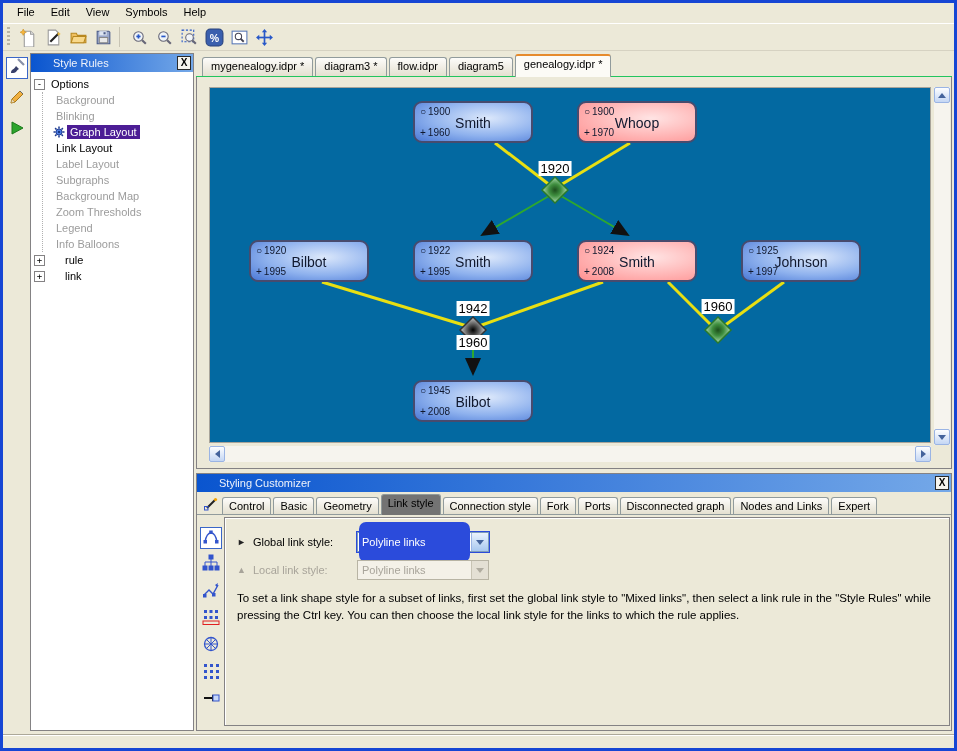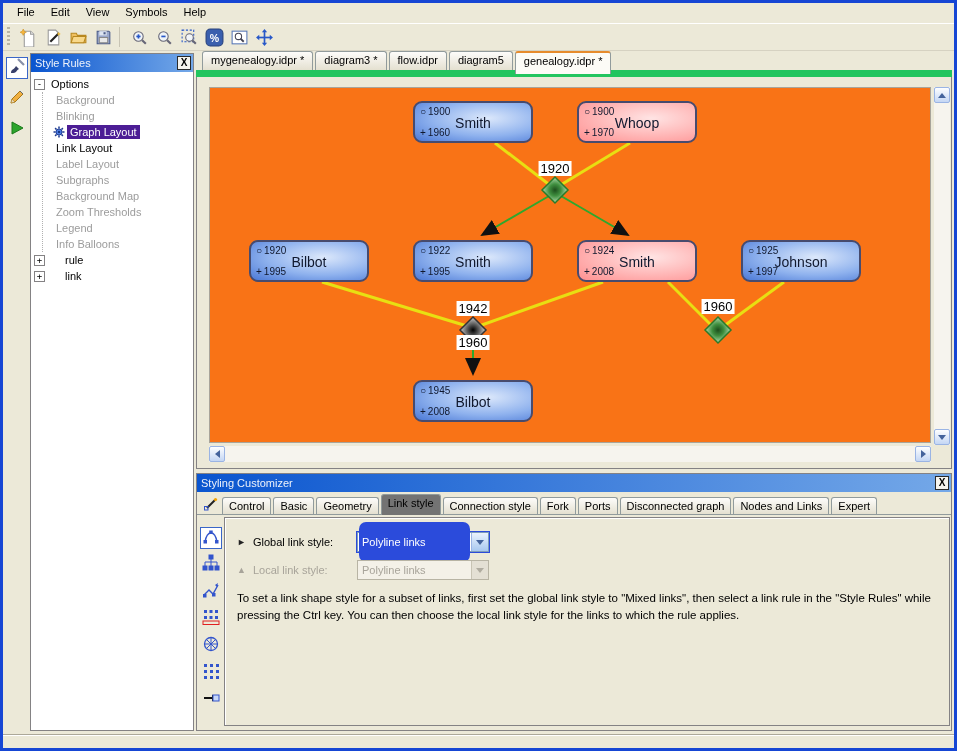--- a/index.html
+++ b/index.html
@@ -26,40 +26,40 @@
   .tbtn { width:25px; height:25px; display:flex; align-items:center; justify-content:center; }
   .tbtn svg { display:block; }
   .tsep { width:5px; height:20px; border-left:1px solid #c8c4b4; margin:0 3px; }
   
   .main { flex:1; display:flex; min-height:0; }
   .vtoolbar { width:27px; display:flex; flex-direction:column; align-items:center; padding-top:6px; gap:9px; }
   .vbtn { width:22px; height:22px; display:flex; align-items:center; justify-content:center; }
   .vbtn.selected { background:#fff; border:1px solid #3a66c8; }
   
   .stylerules { width:164px; margin:2px 2px 3px 0; border:1px solid #848284; background:#fff; display:flex; flex-direction:column; }
-  .panel-title { height:18px; flex:0 0 18px; background:linear-gradient(to right,#0a55cf,#74a8e8); color:#eef2fa; font-size:11px; display:flex; align-items:center; padding:0 2px 0 4px;gap:36px; }
+  .panel-title { height:18px; flex:0 0 18px; background:linear-gradient(to right,#0a55cf,#74a8e8); color:#eef2fa; font-size:11px; display:flex; align-items:center; padding:0 2px 0 22px;gap:36px; }
   .panel-title .ttext { flex:1; }
   .close-btn { width:14px; height:14px; background:#f6f4ee; border:1px solid #2a2a2a; color:#000; font-size:10px; line-height:11px; font-weight:bold; text-align:center; }
   .tree { flex:1; background:#fff; font-size:11px; padding:4px 1px 0 3px; overflow:hidden; }
   .trow { height:16px; display:flex; align-items:center; white-space:nowrap; }
   .toggle { width:11px; height:11px; flex:0 0 11px; border:1px solid #848284; background:#fff; font-size:9px; line-height:9px; text-align:center; font-family:"DejaVu Sans Mono",monospace; margin-right:3px; }
   .children { margin-left:8px; border-left:1px dotted #b0b0b0; padding-left:10px; }
   .tlabel { padding:1px 3px; }
   .tlabel.disabled { color:#9c9c9c; }
   .tlabel.selected { background:#4c1d95; color:#fff; }
   .gear { margin-right:2px; display:flex; }
   .indent { width:14px; flex:0 0 14px; }
   
   .rightcol { flex:1; display:flex; flex-direction:column; min-width:0; padding:0 2px 0 0; }
-  .doctabs { height:26px; flex:0 0 26px; display:flex; padding-left:6px; border-bottom:7px solid #22c55e; }
+  .doctabs { height:26px; flex:0 0 26px; display:flex; align-items:flex-end; padding-left:6px; border-bottom:1px solid #22c55e; }
   .dtab { font-size:11px; padding:2px 8px 3px 8px; margin-right:2px; border:1px solid #919b9c; border-bottom:none; border-radius:3px 3px 0 0; background:linear-gradient(#fdfcfa,#e4e0d0); height:19px; white-space:nowrap; }
   .dtab.active { background:#fcfbf6; border-top:2px solid #e68b2c; height:23px; margin-bottom:-1px; }
   
   .diagram-panel { height:392px; flex:0 0 392px; position:relative; background:#ece9d8; border:1px solid #848284; border-top:none; }
-  .canvas { position:absolute; left:12px; top:10px; width:722px; height:356px; background:#f97316; border:1px solid #a8a49a; }
+  .canvas { position:absolute; left:12px; top:10px; width:722px; height:356px; background:#0369a1; border:1px solid #a8a49a; }
   .canvas svg.links { position:absolute; inset:0; }
   .person { position:absolute; width:120px; height:42px; border:2px solid #474b6e; border-radius:9px; color:#10182e; font-size:10px; }
   .person.blue { background:radial-gradient(ellipse at 62% 40%, #dce8fb 0%, #8fb2ee 55%, #4a78d6 100%); }
   .person.pink { background:radial-gradient(ellipse at 62% 40%, #ffe4e4 0%, #ffb6b6 55%, #ff9090 100%); }
   .person .name { position:absolute; left:0; right:0; top:12px; text-align:center; font-size:14px; }
   .person .born { position:absolute; top:3px; left:5px; }
   .person .died { position:absolute; bottom:3px; left:5px; }
   .pfx { margin-right:2px; }
   .mlabel { position:absolute; transform:translateX(-50%); font-size:13px; background:#fff; padding:0 2px; color:#000; }
   

